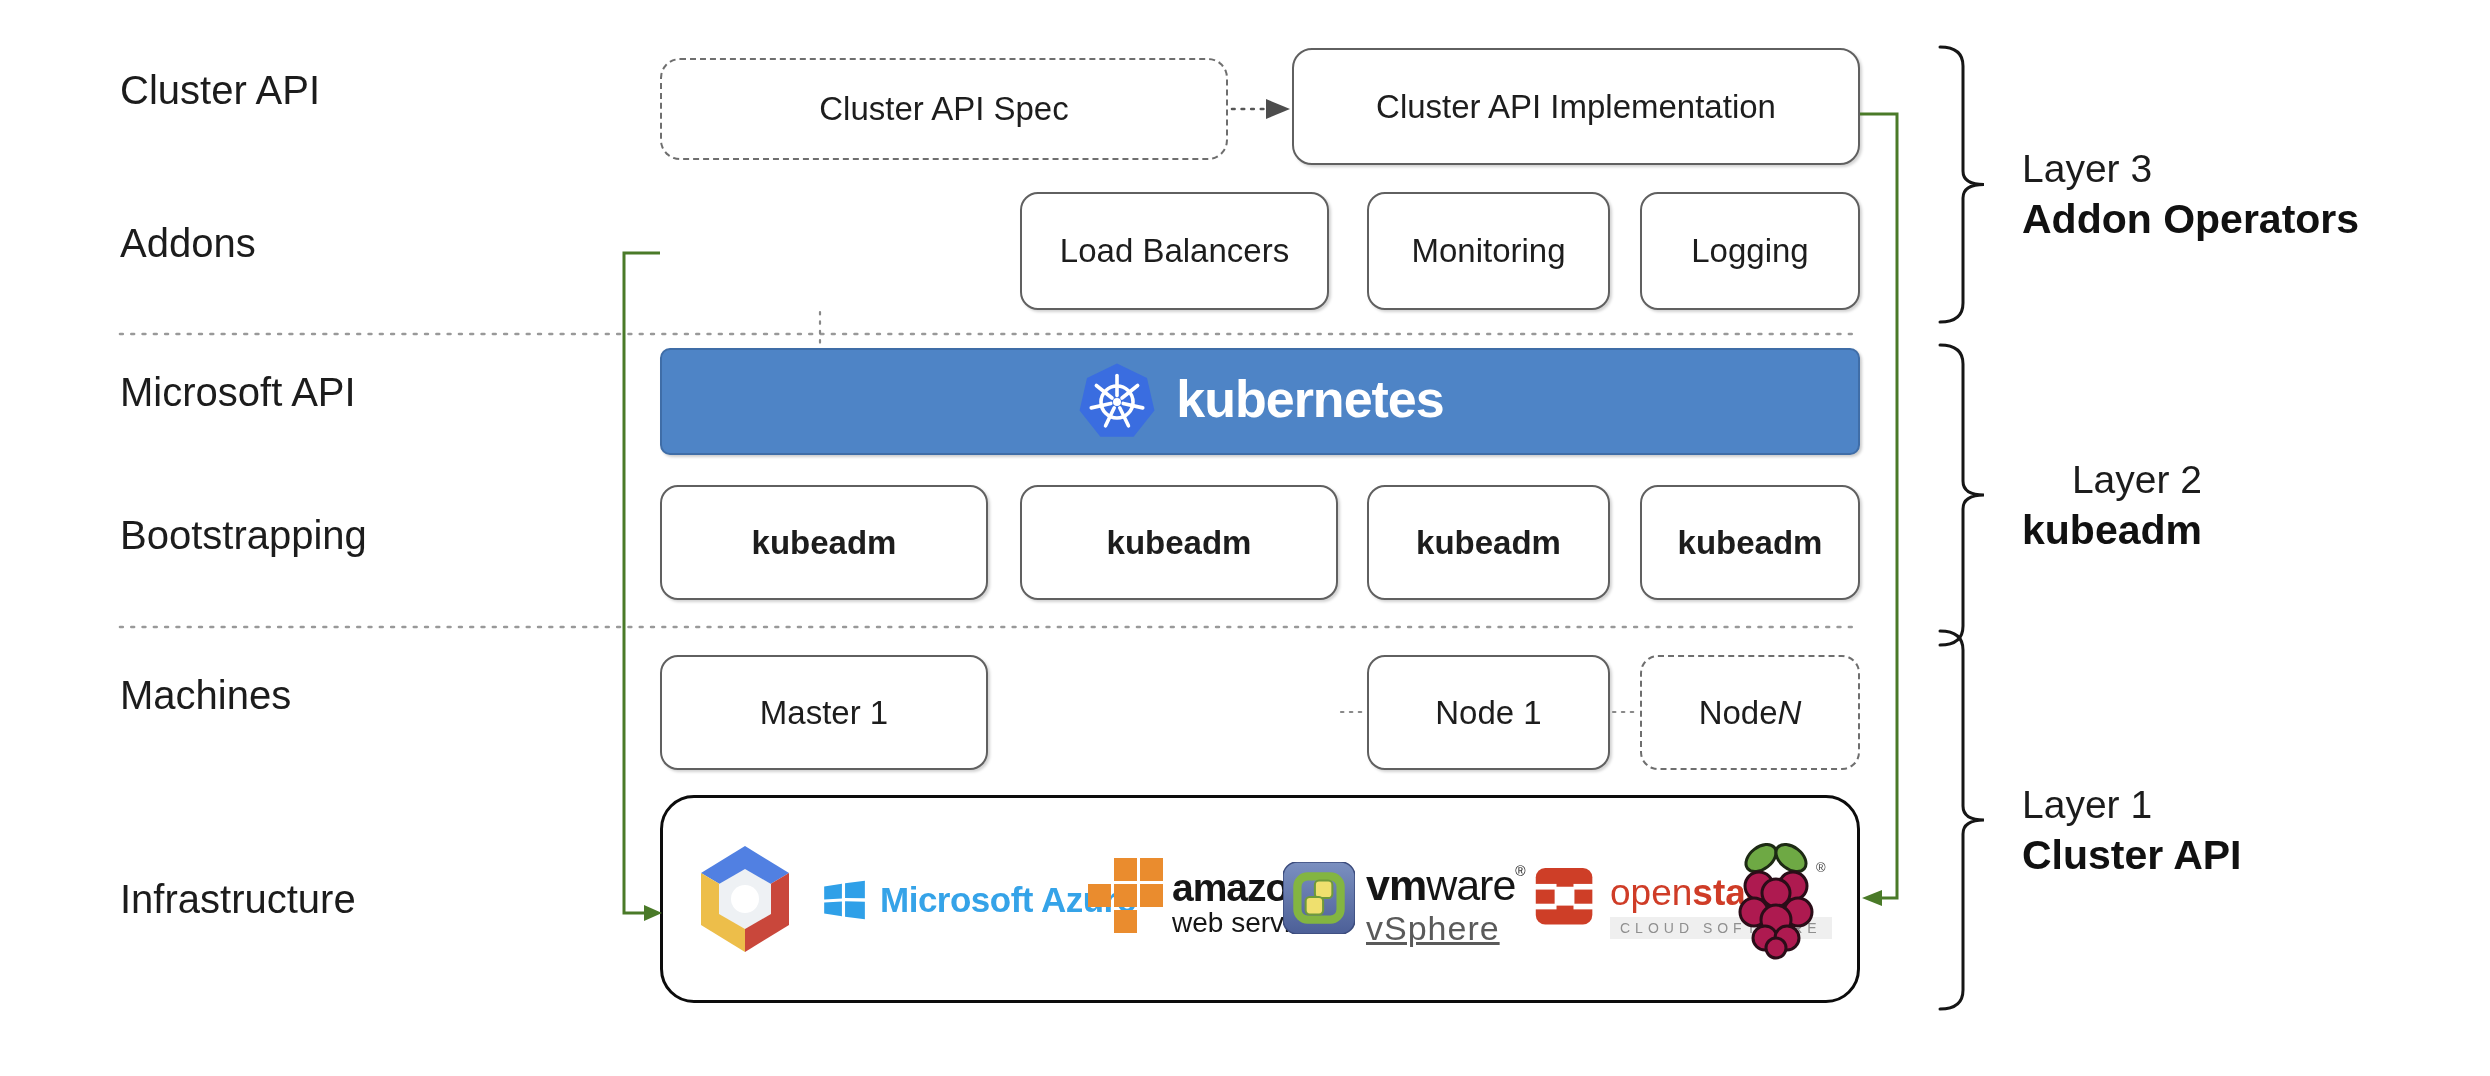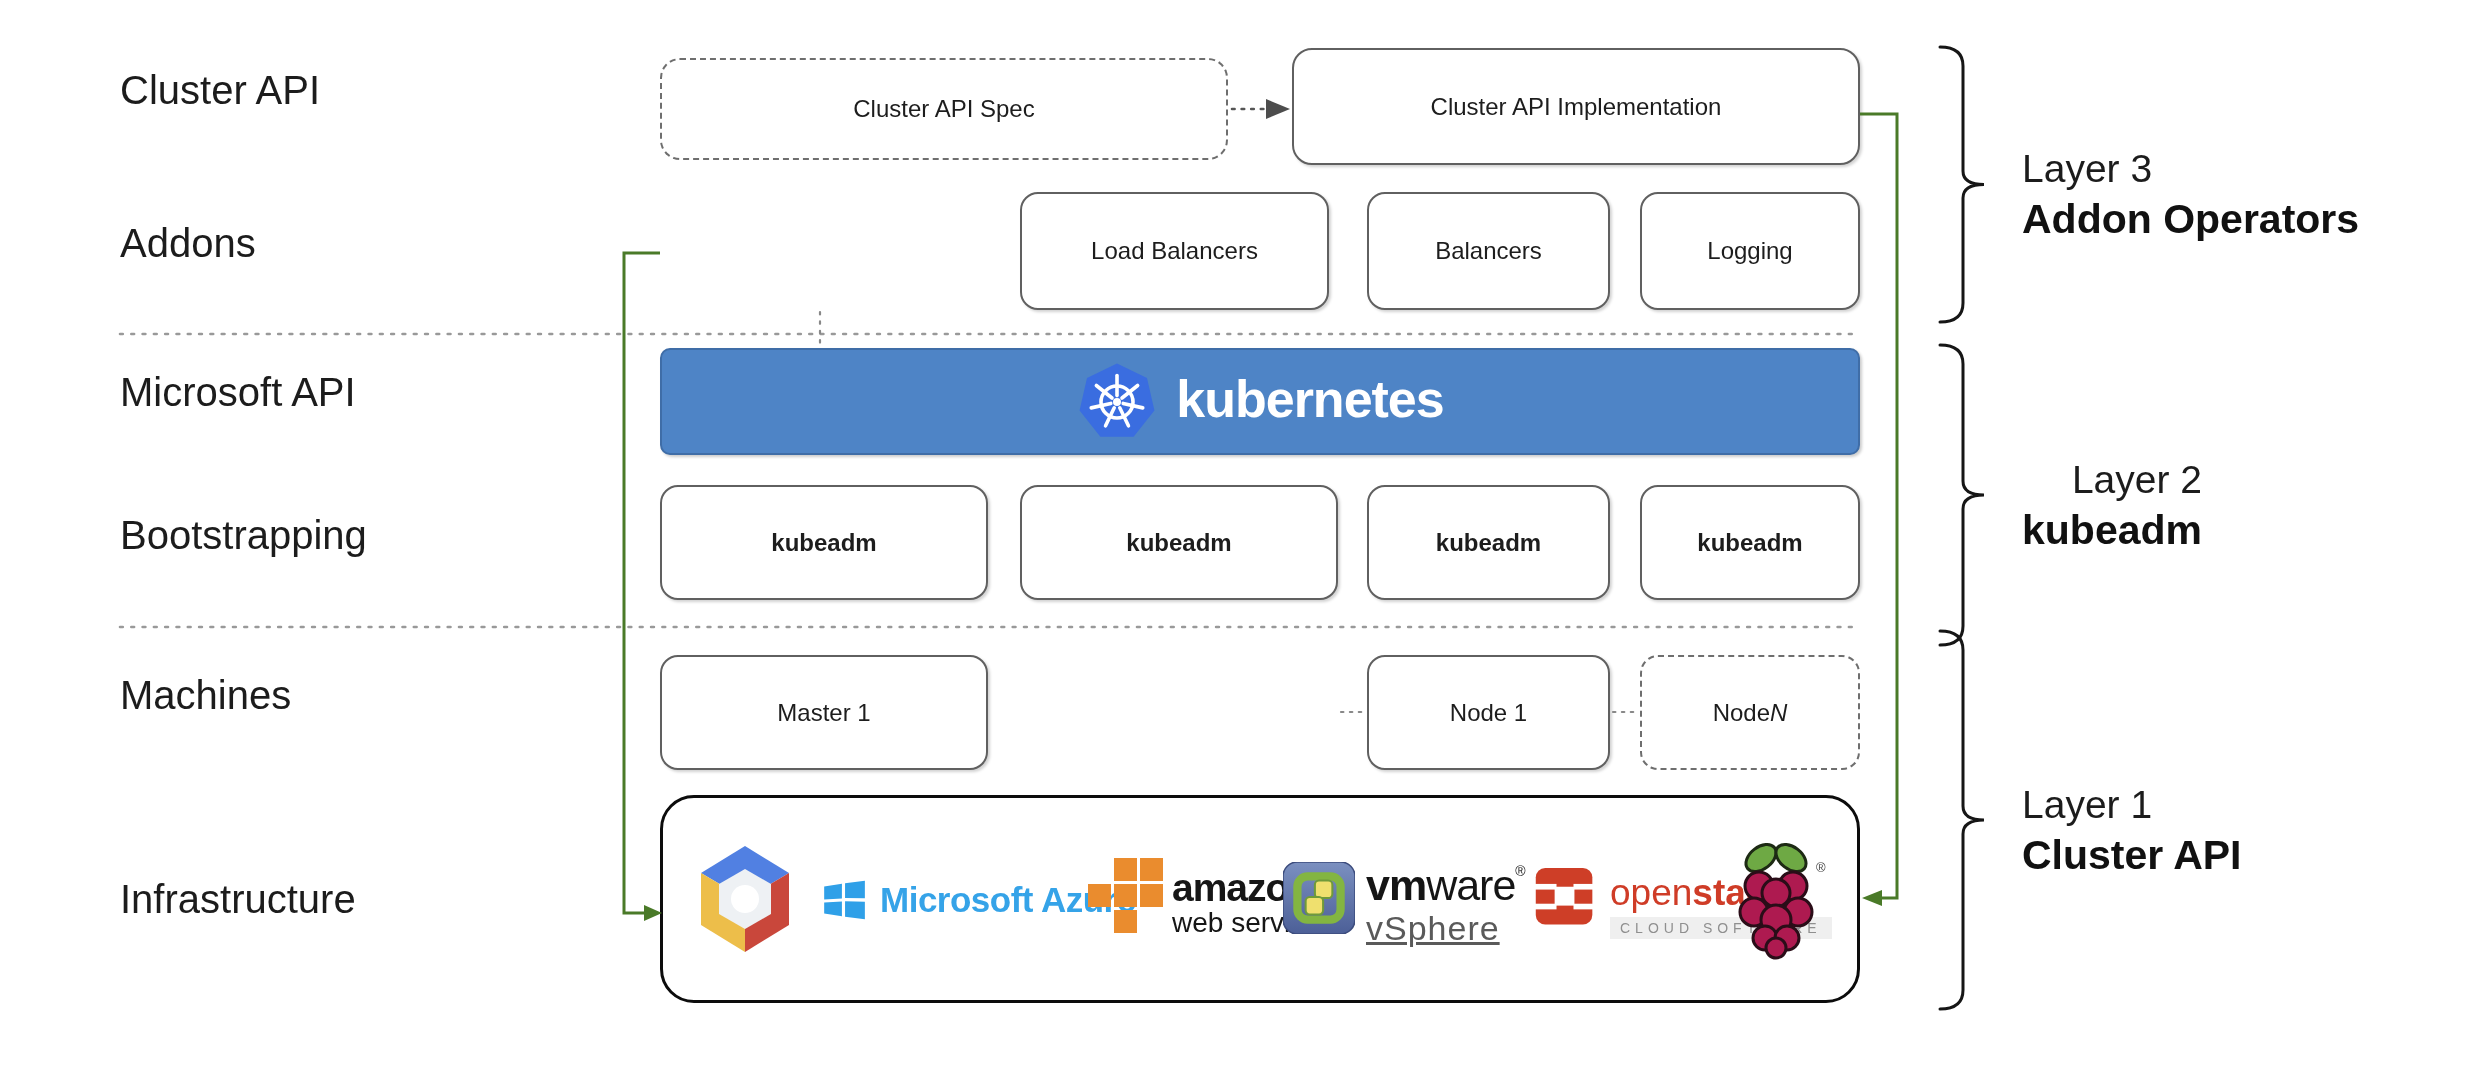--- a/index.html
+++ b/index.html
@@ -8,21 +8,21 @@
     font-family:"Liberation Sans",sans-serif;color:#1b1b1b;overflow:hidden;
   }
   .abs{position:absolute;}
   .side-label{
     position:absolute;left:120px;height:48px;line-height:48px;
     font-size:40px;color:#1c1c1c;white-space:nowrap;
   }
   .nbox,.dbox{
     position:absolute;background:#fff;border-radius:18px;
     display:flex;align-items:center;justify-content:center;
-    font-size:24px;color:#1d1d1d;white-space:nowrap;box-sizing:border-box;
+    font-size:33px;color:#1d1d1d;white-space:nowrap;box-sizing:border-box;
   }
   .nbox{border:2.5px solid #606060;box-shadow:2px 2px 3px rgba(0,0,0,0.18);}
   .dbox{border:2.5px dashed #6e6e6e;}
   .bold{font-weight:bold;}
   .it{font-style:italic;}
   .banner{
     position:absolute;left:660px;top:348px;width:1200px;height:107px;
     background:#4e84c6;border:2px solid #3f6da7;border-radius:10px;box-sizing:border-box;
     display:flex;align-items:center;justify-content:center;gap:18px;
     box-shadow:2px 2px 3px rgba(0,0,0,0.2);
@@ -74,21 +74,21 @@
     <span>Cluster API Spec</span>
   </div>
   <div class="nbox" style="left:1292px;top:48px;width:568px;height:117px;border-radius:20px;">
     <span>Cluster API Implementation</span>
   </div>
 
   <div class="nbox" style="left:1020px;top:192px;width:309px;height:118px;">
     <span>Load Balancers</span>
     </div>
   <div class="nbox" style="left:1367px;top:192px;width:243px;height:118px;">
-    <span>Balancers</span>
+    <span>Monitoring</span>
     </div>
   <div class="nbox" style="left:1640px;top:192px;width:220px;height:118px;">
     <span>Logging</span>
     </div>
 
   <div class="banner">
     <svg width="82" height="80" viewBox="-50 -50 100 100">
       <polygon points="0,-48 37.5,-29.9 46.8,10.7 20.8,43.3 -20.8,43.3 -46.8,10.7 -37.5,-29.9" fill="#3a6de0"></polygon>
       <circle cx="0" cy="0" r="20" fill="none" stroke="#ffffff" stroke-width="4.5"></circle>
       <circle cx="0" cy="0" r="5" fill="#ffffff"></circle>

